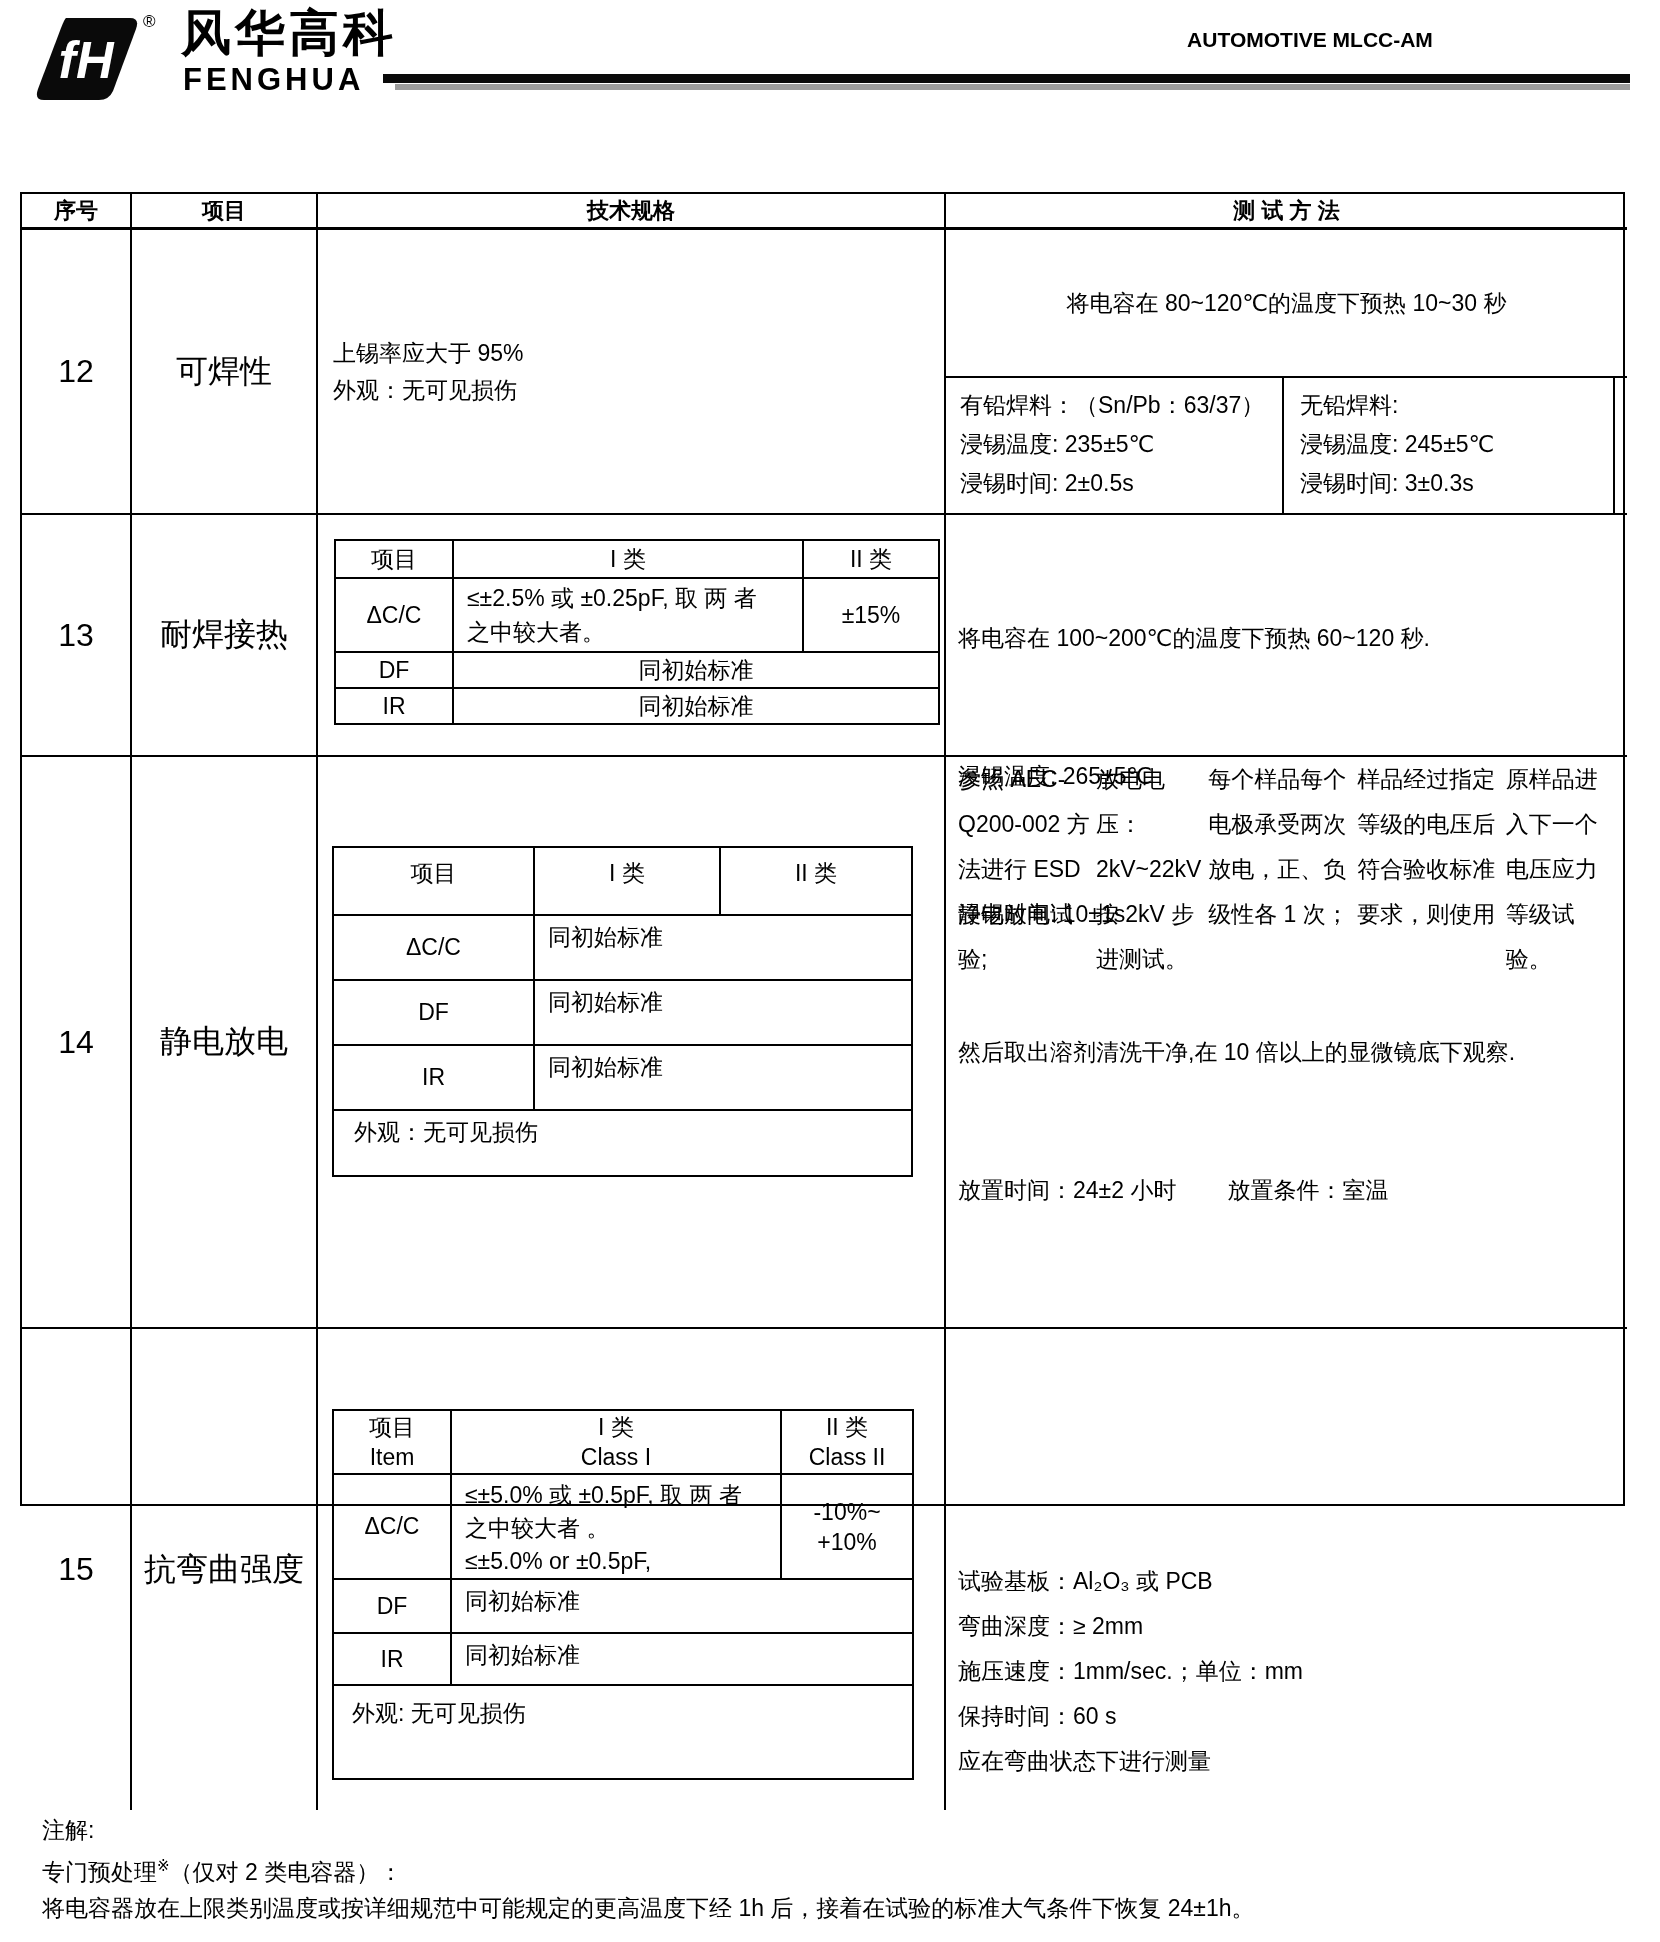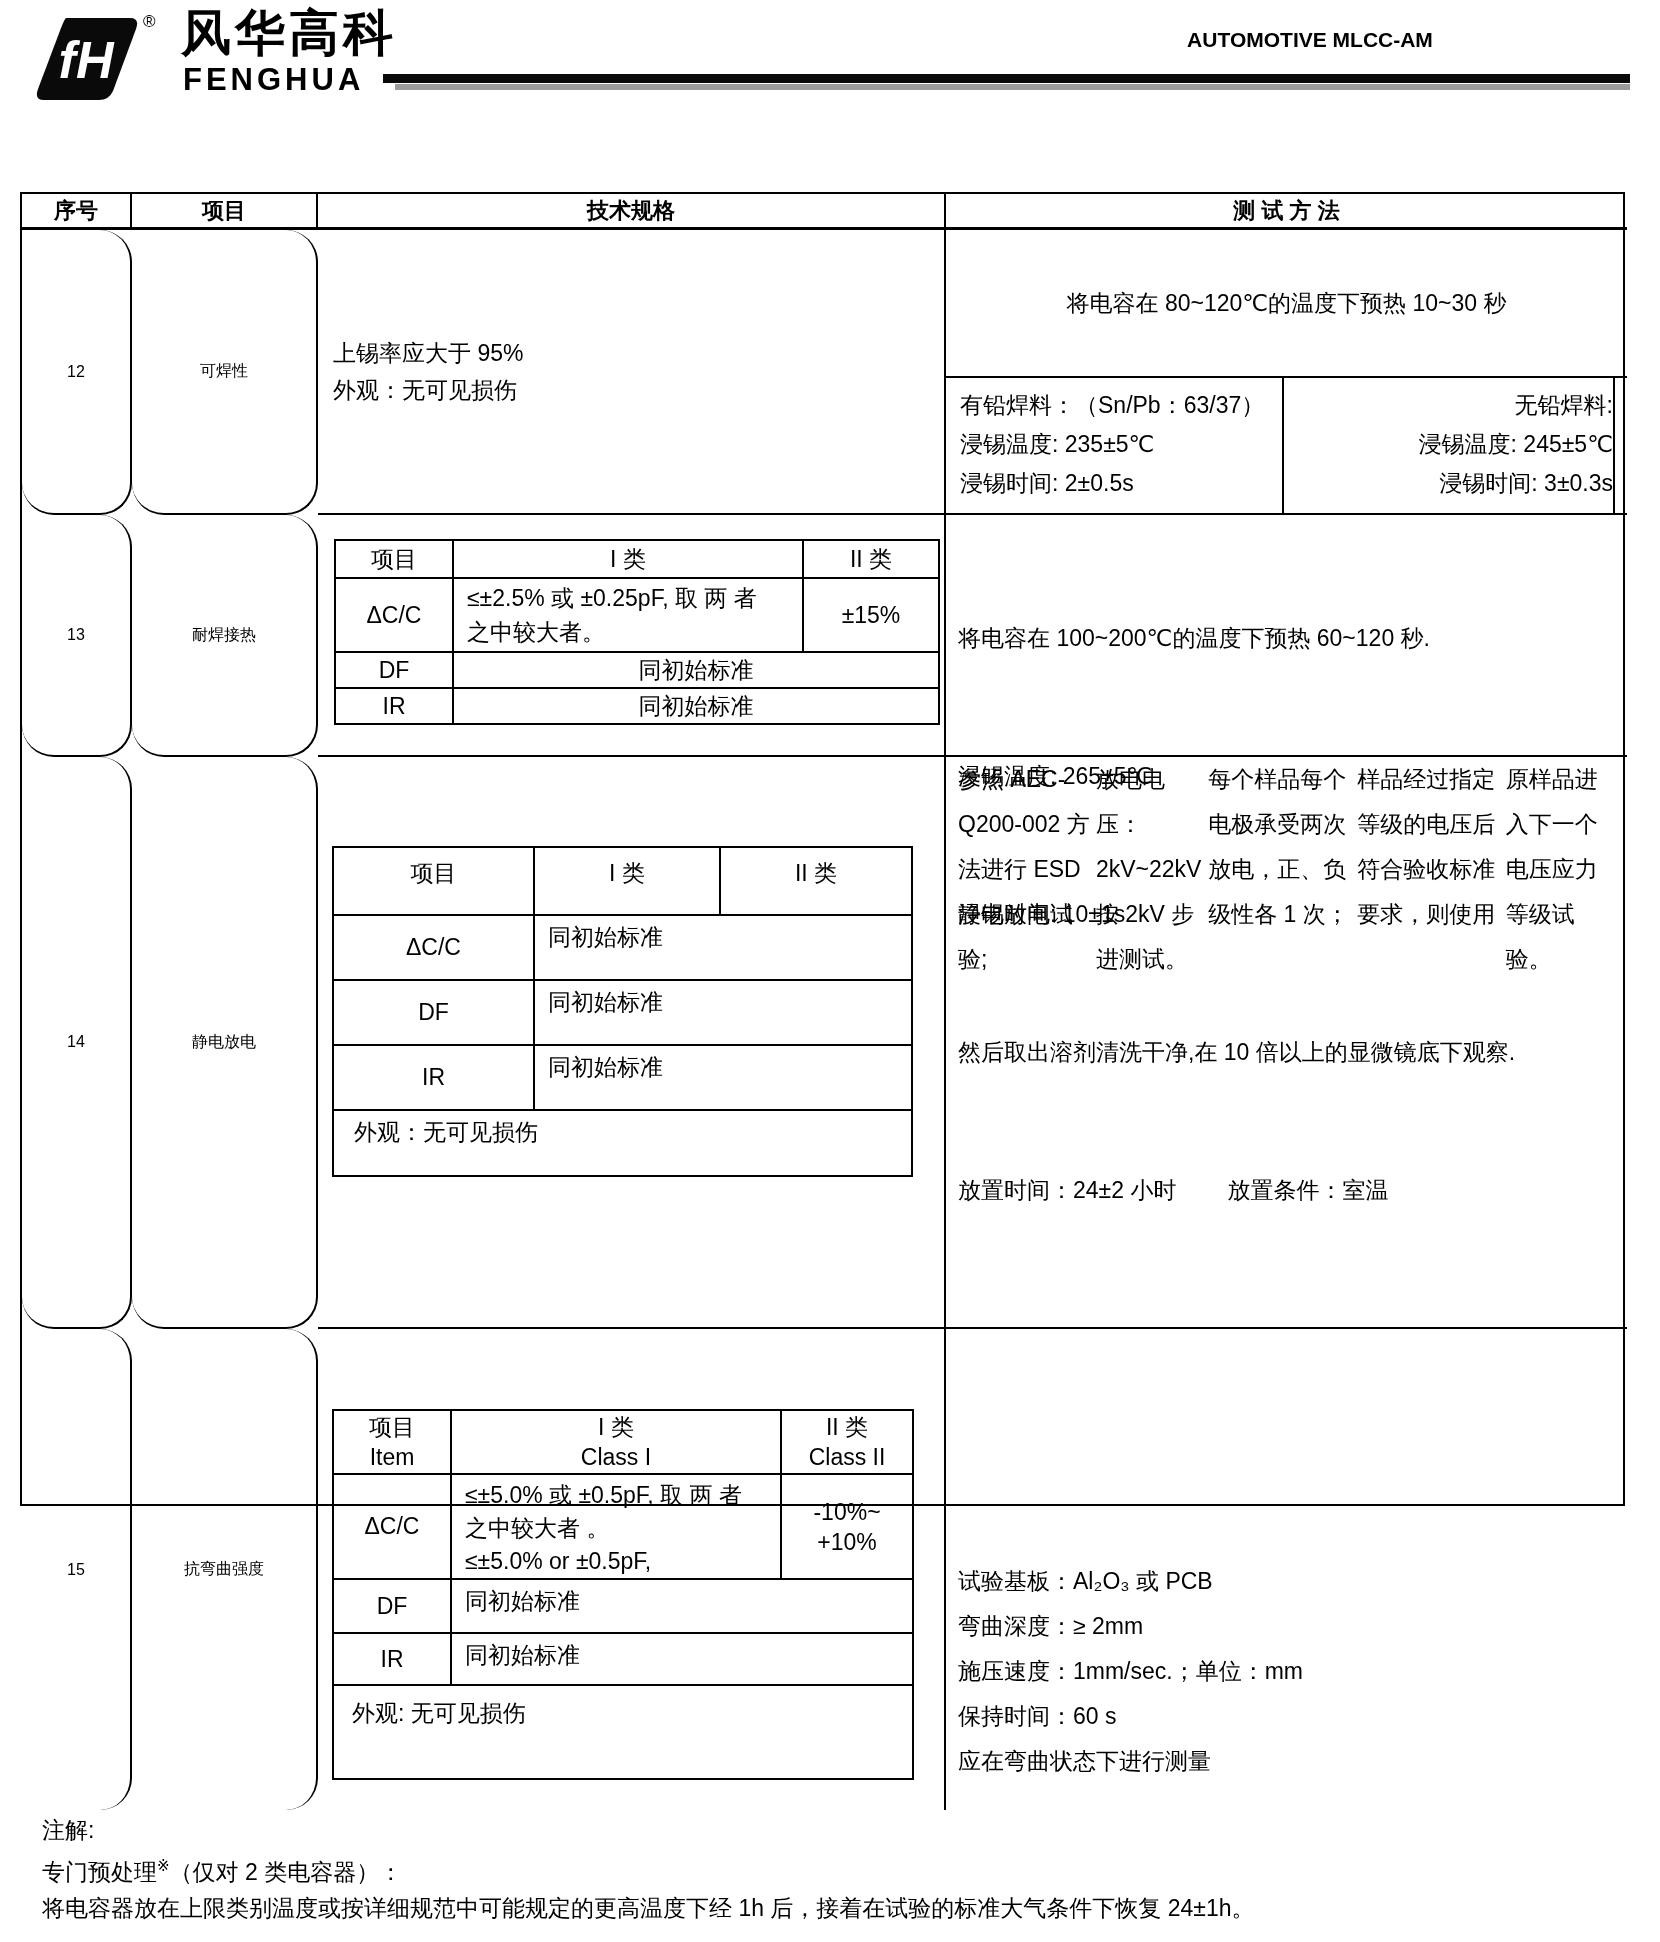--- a/index.html
+++ b/index.html
@@ -26,30 +26,30 @@
     display:grid;
     grid-template-columns:110px 186px 628px 681px;
     grid-template-rows:36px 285px 242px 572px 481px;
     border:2px solid #000;
   }
   .c { border-right:2px solid #000; border-bottom:2px solid #000; position:relative; }
   .c.noR { border-right:none; }
   .c.noB { border-bottom:none; }
   .th { display:flex; align-items:center; justify-content:center;
         font-size:22px; font-weight:600; border-bottom-width:3px; }
-  .cell-ctr { display:flex; align-items:center; justify-content:center; font-size:16px;border-radius:32px; }
+  .cell-ctr { display:flex; align-items:center; justify-content:center; font-size:32px; }
 
   
   .spec12 { display:flex; flex-direction:column; justify-content:center;
             padding-left:15px; line-height:37px; }
   .m12 { display:flex; flex-direction:column; }
   .preheat { height:146px; display:flex; align-items:center; justify-content:center; }
   .solder { flex:1; border-top:2px solid #000; display:flex; }
   .solder-left  { width:338px; border-right:2px solid #000; padding:8px 0 0 14px; line-height:39px; }
-  .solder-right { flex:1; margin-right:12px; border-right:2px solid #000; padding:8px 0 0 16px; line-height:39px;text-align:right; }
+  .solder-right { flex:1; margin-right:12px; border-right:2px solid #000; padding:8px 0 0 16px; line-height:39px; }
 
   
   .itbl { border-collapse:collapse; position:absolute; table-layout:fixed; font-size:23px; }
   .itbl td { border:2px solid #000; overflow:hidden; }
   .ctr { text-align:center; vertical-align:middle; }
   .lft { text-align:left; vertical-align:middle; padding-left:13px; }
   .topl { text-align:left; vertical-align:top; padding:6px 0 0 13px; }
   .pre { white-space:pre-wrap; }
   .hdr2 { line-height:30px; }
 

